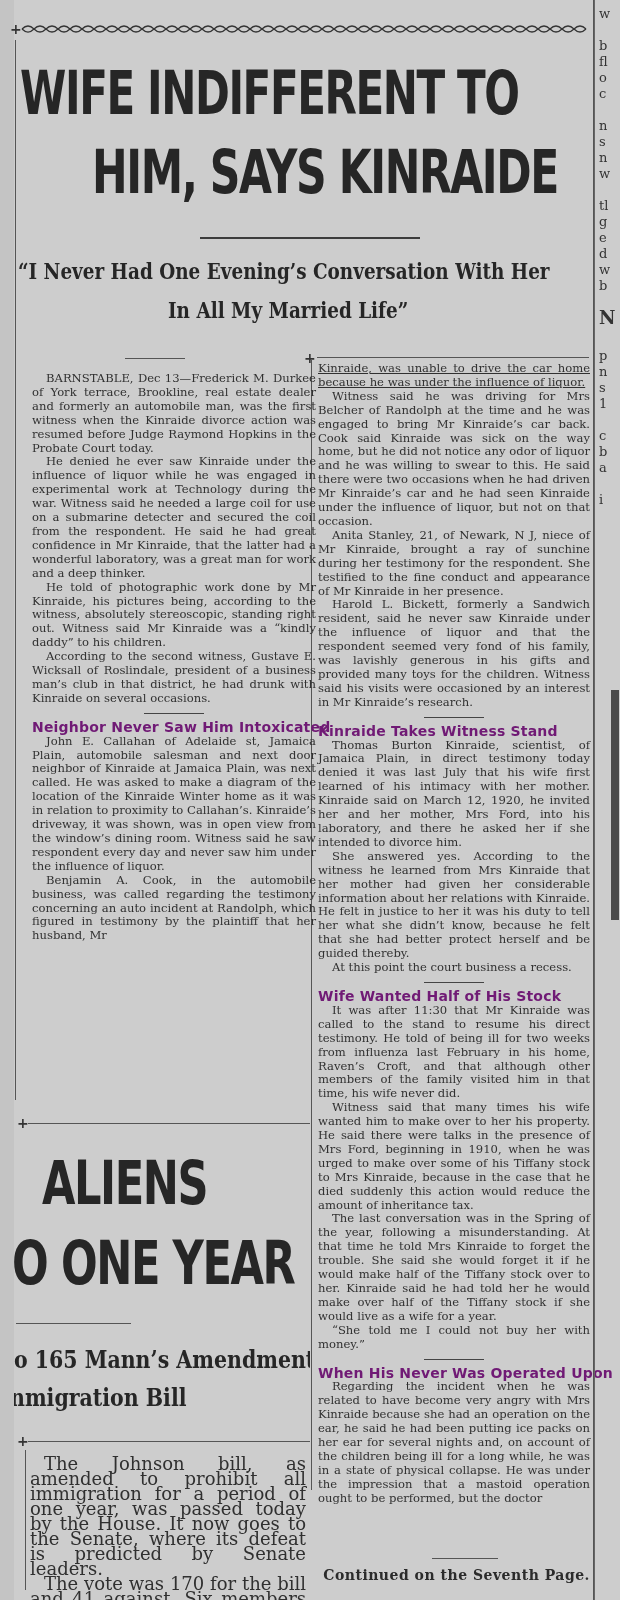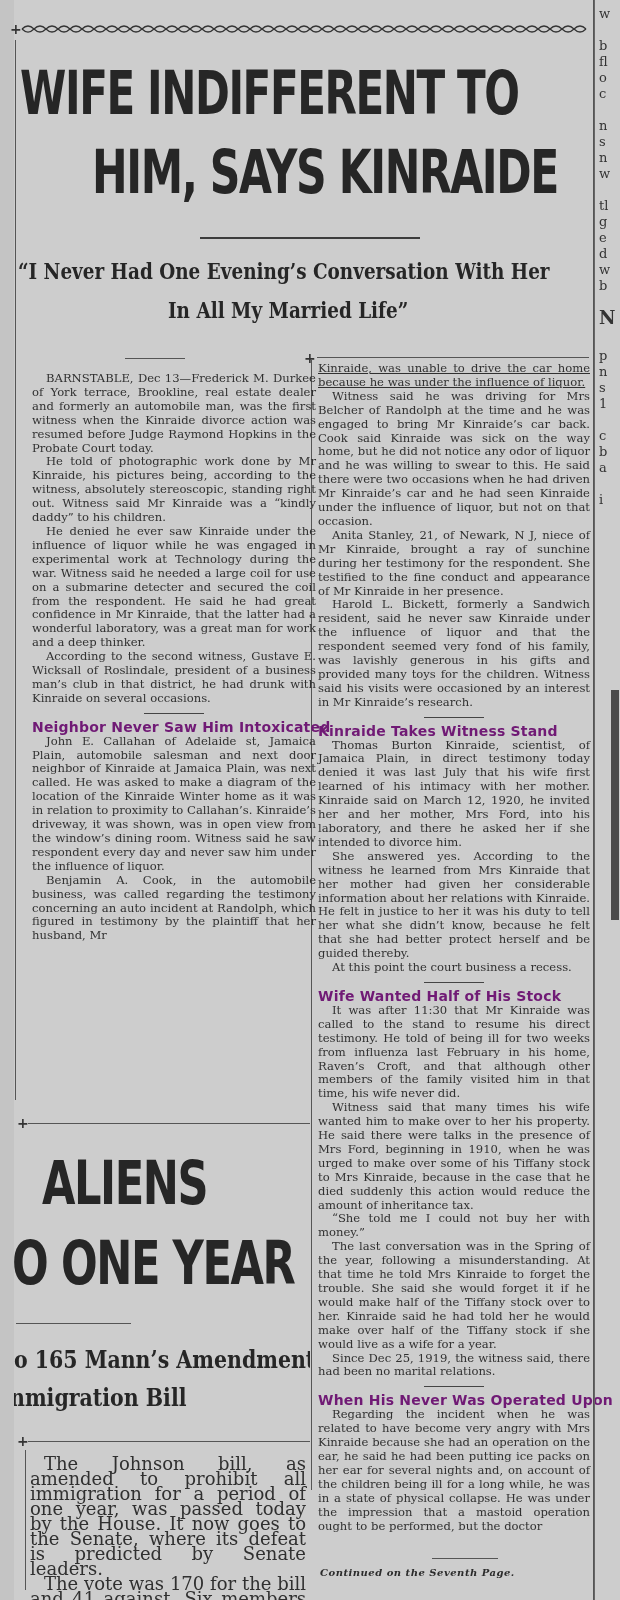--- a/index.html
+++ b/index.html
@@ -49,22 +49,22 @@
   }
   .col p { margin: 0; text-indent: 14px; }
   .col p.noindent { text-indent: 0; text-decoration: underline; }
   .subhead {
     font-family: "DejaVu Sans", sans-serif; font-weight: bold;
     font-size: 14px; letter-spacing: 0.2px; margin: 4px 0 3px 0; text-indent: 0 !important;
     white-space: nowrap; color: #701a75;
   }
   .shortrule { width: 60px; height: 1px; background: #444; margin: 7px auto 7px auto; }
   .continued {
-    position: absolute; left: 320px; top: 1567px; width: 270px; text-align: left;
-    font-family: "DejaVu Serif", serif; font-weight: bold; font-size: 10px; letter-spacing: 0.5px; font-style: italic;
+    position: absolute; left: 320px; top: 1567px; width: 270px; text-align: right;
+    font-family: "DejaVu Serif", serif; font-weight: bold; font-size: 14px; letter-spacing: 0.5px;
   }
   .cross { position: absolute; font-family: "DejaVu Sans", sans-serif; font-weight: bold; font-size: 14px; line-height: 14px; color: #333; }
 </style>
 </head>
 <body>
 
 <div class="paper">
   <div class="left-margin"></div>
 
   <svg class="ornament" viewBox="0 0 580 14" preserveAspectRatio="none">
@@ -84,22 +84,22 @@
 
   <div class="deck" style="left:18px; top:257px; font-size:23px; transform: scaleX(0.80);">“I Never Had One Evening’s Conversation With Her</div>
   <div class="deck" style="left:168px; top:296px; font-size:23px; transform: scaleX(0.80);">In All My Married Life”</div>
 
   <div class="rule thin" style="left:125px; top:358px; width:60px;"></div>
   <span class="cross" style="left:304px; top:351px;">+</span>
   <div class="rule thin" style="left:317px; top:357px; width:272px;"></div>
 
   <div class="col" style="left:32px; top:372px; width:284px;">
     <p>BARNSTABLE, Dec 13—Frederick M. Durkee of York terrace, Brookline, real estate dealer and formerly an automobile man, was the first witness when the Kinraide divorce action was resumed before Judge Raymond Hopkins in the Probate Court today.</p>
+    <p>He denied he ever saw Kinraide under the influence of liquor while he was engaged in experimental work at Technology during the war. Witness said he needed a large coil for use on a submarine detecter and secured the coil from the respondent. He said he had great confidence in Mr Kinraide, that the latter had a wonderful laboratory, was a great man for work and a deep thinker.</p>
     <p>He told of photographic work done by Mr Kinraide, his pictures being, according to the witness, absolutely stereoscopic, standing right out. Witness said Mr Kinraide was a “kindly daddy” to his children.</p>
-    <p>He denied he ever saw Kinraide under the influence of liquor while he was engaged in experimental work at Technology during the war. Witness said he needed a large coil for use on a submarine detecter and secured the coil from the respondent. He said he had great confidence in Mr Kinraide, that the latter had a wonderful laboratory, was a great man for work and a deep thinker.</p>
     <p>According to the second witness, Gustave E. Wicksall of Roslindale, president of a business man’s club in that district, he had drunk with Kinraide on several occasions.</p>
     <div class="shortrule"></div>
     <p class="subhead">Neighbor Never Saw Him Intoxicated</p>
     <p>John E. Callahan of Adelaide st, Jamaica Plain, automobile salesman and next door neighbor of Kinraide at Jamaica Plain, was next called. He was asked to make a diagram of the location of the Kinraide Winter home as it was in relation to proximity to Callahan’s. Kinraide’s driveway, it was shown, was in open view from the window’s dining room. Witness said he saw respondent every day and never saw him under the influence of liquor.</p>
     <p>Benjamin A. Cook, in the automobile business, was called regarding the testimony concerning an auto incident at Randolph, which figured in testimony by the plaintiff that her husband, Mr</p>
   </div>
 
   <div class="col" style="left:318px; top:362px; width:272px;">
     <p class="noindent">Kinraide, was unable to drive the car home because he was under the influence of liquor.</p>
     <p>Witness said he was driving for Mrs Belcher of Randolph at the time and he was engaged to bring Mr Kinraide’s car back. Cook said Kinraide was sick on the way home, but he did not notice any odor of liquor and he was willing to swear to this. He said there were two occasions when he had driven Mr Kinraide’s car and he had seen Kinraide under the influence of liquor, but not on that occasion.</p>
@@ -107,23 +107,22 @@
     <p>Harold L. Bickett, formerly a Sandwich resident, said he never saw Kinraide under the influence of liquor and that the respondent seemed very fond of his family, was lavishly generous in his gifts and provided many toys for the children. Witness said his visits were occasioned by an interest in Mr Kinraide’s research.</p>
     <div class="shortrule"></div>
     <p class="subhead">Kinraide Takes Witness Stand</p>
     <p>Thomas Burton Kinraide, scientist, of Jamaica Plain, in direct testimony today denied it was last July that his wife first learned of his intimacy with her mother. Kinraide said on March 12, 1920, he invited her and her mother, Mrs Ford, into his laboratory, and there he asked her if she intended to divorce him.</p>
     <p>She answered yes. According to the witness he learned from Mrs Kinraide that her mother had given her considerable information about her relations with Kinraide. He felt in justice to her it was his duty to tell her what she didn’t know, because he felt that she had better protect herself and be guided thereby.</p>
     <p>At this point the court business a recess.</p>
     <div class="shortrule"></div>
     <p class="subhead">Wife Wanted Half of His Stock</p>
     <p>It was after 11:30 that Mr Kinraide was called to the stand to resume his direct testimony. He told of being ill for two weeks from influenza last February in his home, Raven’s Croft, and that although other members of the family visited him in that time, his wife never did.</p>
     <p>Witness said that many times his wife wanted him to make over to her his property. He said there were talks in the presence of Mrs Ford, beginning in 1910, when he was urged to make over some of his Tiffany stock to Mrs Kinraide, because in the case that he died suddenly this action would reduce the amount of inheritance tax.</p>
+    <p>The last conversation was in the Spring of the year, following a misunderstanding. At that time he told Mrs Kinraide to forget the trouble. She said she would forget it if he would make half of the Tiffany stock over to her. Kinraide said he had told her he would make over half of the Tiffany stock if she would live as a wife for a year.</p>
     <p>“She told me I could not buy her with money.”</p>
-    <p>The last conversation was in the Spring of the year, following a misunderstanding. At that time he told Mrs Kinraide to forget the trouble. She said she would forget it if he would make half of the Tiffany stock over to her. Kinraide said he had told her he would make over half of the Tiffany stock if she would live as a wife for a year.</p>
-    <p>Since Dec 25, 1919, the witness said, there had been no marital relations.</p>
     <div class="shortrule"></div>
     <p class="subhead">When His Never Was Operated Upon</p>
     <p>Regarding the incident when he was related to have become very angry with Mrs Kinraide because she had an operation on the ear, he said he had been putting ice packs on her ear for several nights and, on account of the children being ill for a long while, he was in a state of physical collapse. He was under the impression that a mastoid operation ought to be performed, but the doctor</p>
   </div>
 
   <div class="rule thin" style="left:432px; top:1558px; width:66px;"></div>
   <div class="continued">Continued on the Seventh Page.</div>
 
   <span class="cross" style="left:17px; top:1116px;">+</span>
   <div class="rule thin" style="left:28px; top:1123px; width:282px;"></div>

